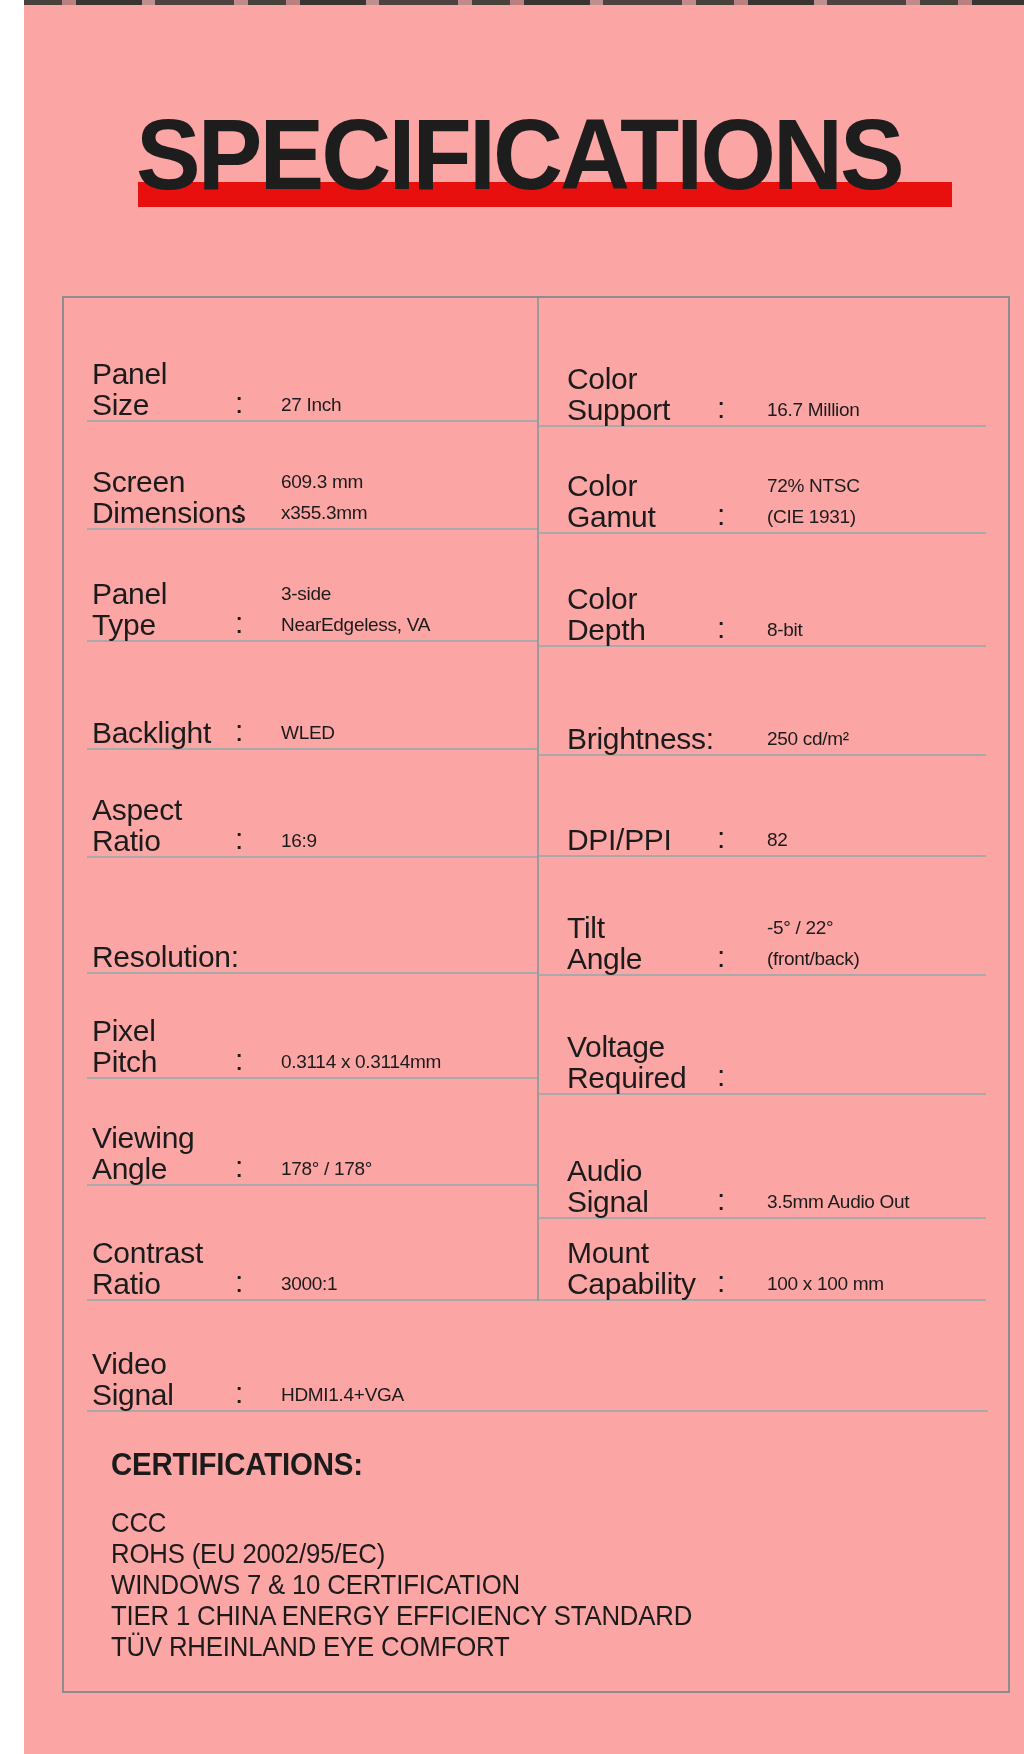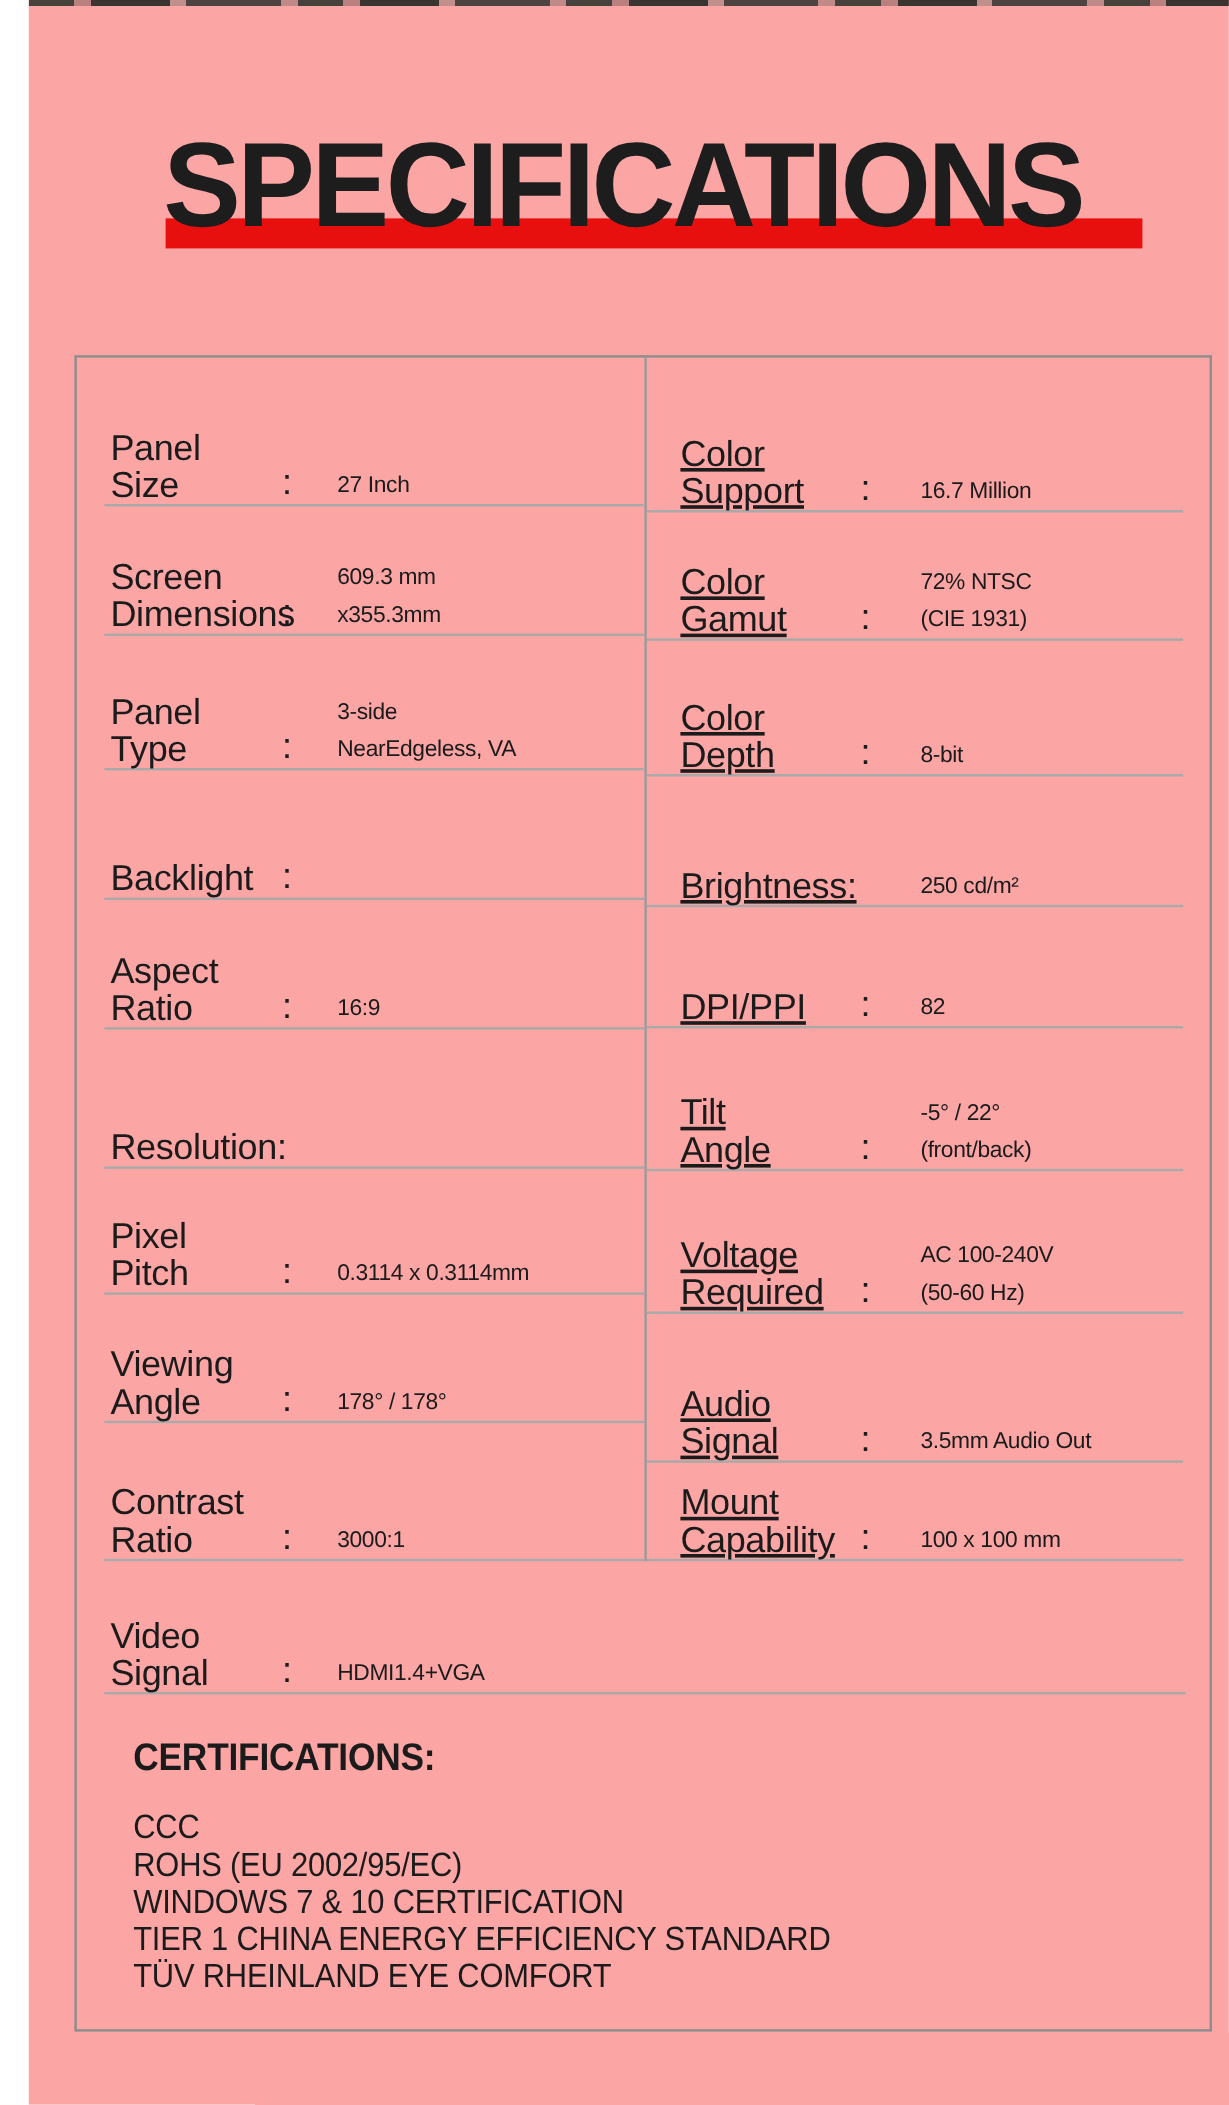--- a/index.html
+++ b/index.html
@@ -56,21 +56,21 @@
   .col-right .row:nth-child(7){height:119px}
   .col-right .row:nth-child(8){height:124px}
   .col-right .row:nth-child(9){height:82px}
 
   .row-video { position:absolute; left:23px; top:1003px; width:901px; height:111px;
     padding-left:5px; }
 
   .lbl { white-space:pre-line; font-size:30px; line-height:31px;
     font-weight:500; letter-spacing:-.3px; }
   .col-left  .lbl, .row-video .lbl { width:143px; flex:0 0 143px; }
-  .col-right .lbl { width:150px; flex:0 0 150px;text-decoration:underline; }
+  .col-right .lbl { width:150px; flex:0 0 150px; }
   .sep { font-size:30px; font-weight:500; }
   .col-left  .sep, .row-video .sep { width:46px; flex:0 0 46px; }
   .col-right .sep { width:50px; flex:0 0 50px; }
   .val { white-space:pre-line; font-size:19px; line-height:31px;
     font-weight:500; letter-spacing:-.3px; flex:1 1 auto; }
 
   
   .certs { position:absolute; left:3px; top:1114px; width:948px; height:281px;
     padding:34px 0 0 44px; }
   .certs-heading { font-size:32px; font-weight:600; letter-spacing:-.2px;
@@ -113,20 +113,21 @@
       <div class="row">
         <span class="lbl">Panel
 Type</span>
         <span class="sep">:</span>
         <span class="val">3-side
 NearEdgeless, VA</span>
       </div>
       <div class="row">
         <span class="lbl">Backlight</span>
         <span class="sep">:</span>
+        <span class="val">WLED</span>
       </div>
       <div class="row">
         <span class="lbl">Aspect
 Ratio</span>
         <span class="sep">:</span>
         <span class="val">16:9</span>
       </div>
       <div class="row">
         <span class="lbl">Resolution:</span>
         <span class="sep"></span>
@@ -185,22 +186,20 @@
         <span class="lbl">Tilt
 Angle</span>
         <span class="sep">:</span>
         <span class="val">-5° / 22°
 (front/back)</span>
       </div>
       <div class="row">
         <span class="lbl">Voltage
 Required</span>
         <span class="sep">:</span>
-        <span class="val">AC 100-240V
-(50-60 Hz)</span>
       </div>
       <div class="row">
         <span class="lbl">Audio
 Signal</span>
         <span class="sep">:</span>
         <span class="val">3.5mm Audio Out</span>
       </div>
       <div class="row">
         <span class="lbl">Mount
 Capability</span>

